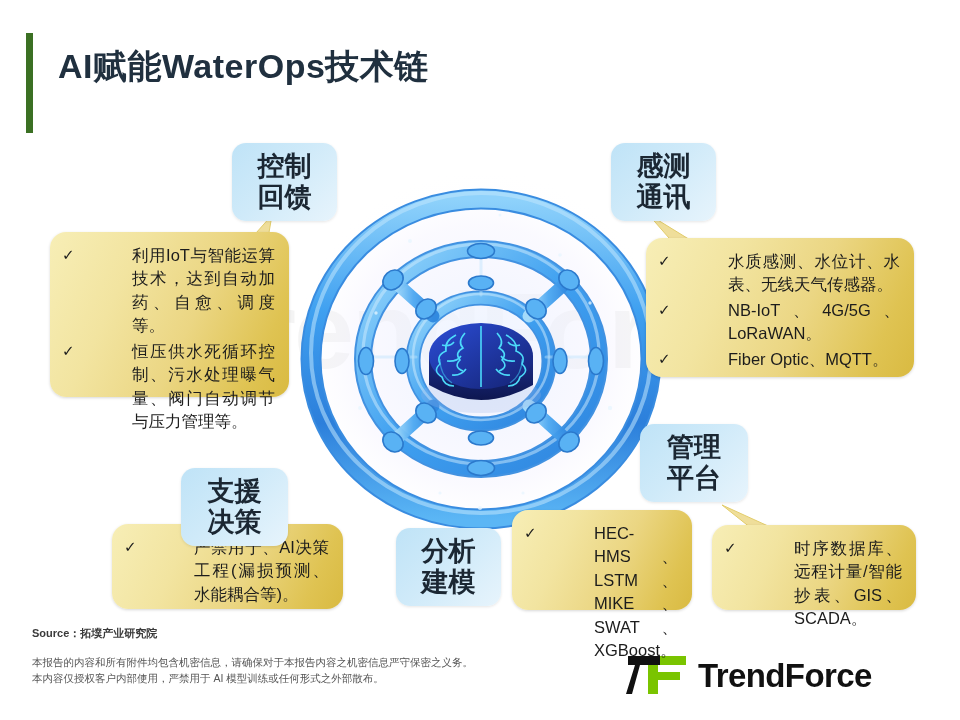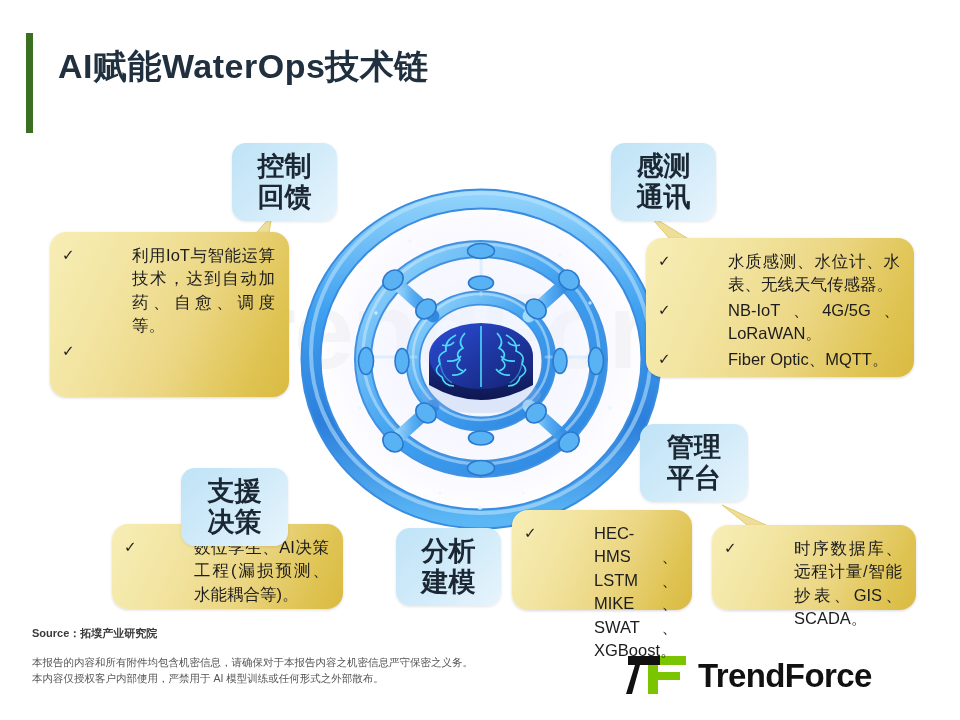--- a/index.html
+++ b/index.html
@@ -267,20 +267,21 @@
   </svg>
 
   <div class="callout" id="callout-control">
     <ul>
       <li>
         <span class="tick">✓</span>
         <span class="txt jl">利用IoT与智能运算技术，达到自动加药、自愈、调度等。</span>
       </li>
       <li>
         <span class="tick">✓</span>
+        <span class="txt jl">恒压供水死循环控制、污水处理曝气量、阀门自动调节与压力管理等。</span>
       </li>
     </ul>
   </div>
 
   <div class="callout" id="callout-sensing">
     <ul>
       <li>
         <span class="tick">✓</span>
         <span class="txt jl">水质感测、水位计、水表、无线天气传感器。</span>
       </li>
@@ -292,21 +293,21 @@
         <span class="tick">✓</span>
         <span class="txt">Fiber Optic、MQTT。</span>
       </li>
     </ul>
   </div>
 
   <div class="callout" id="callout-decision">
     <ul>
       <li>
         <span class="tick">✓</span>
-        <span class="txt jl">数位孪生、AI决策工程(漏损预测、水能耦合等)。</span>
+        <span class="txt jl">严禁用于、AI决策工程(漏损预测、水能耦合等)。</span>
       </li>
     </ul>
   </div>
 
   <div class="callout" id="callout-analysis">
     <ul>
       <li>
         <span class="tick">✓</span>
         <span class="txt jl">HEC-HMS、LSTM、MIKE、SWAT、XGBoost。</span>
       </li>

